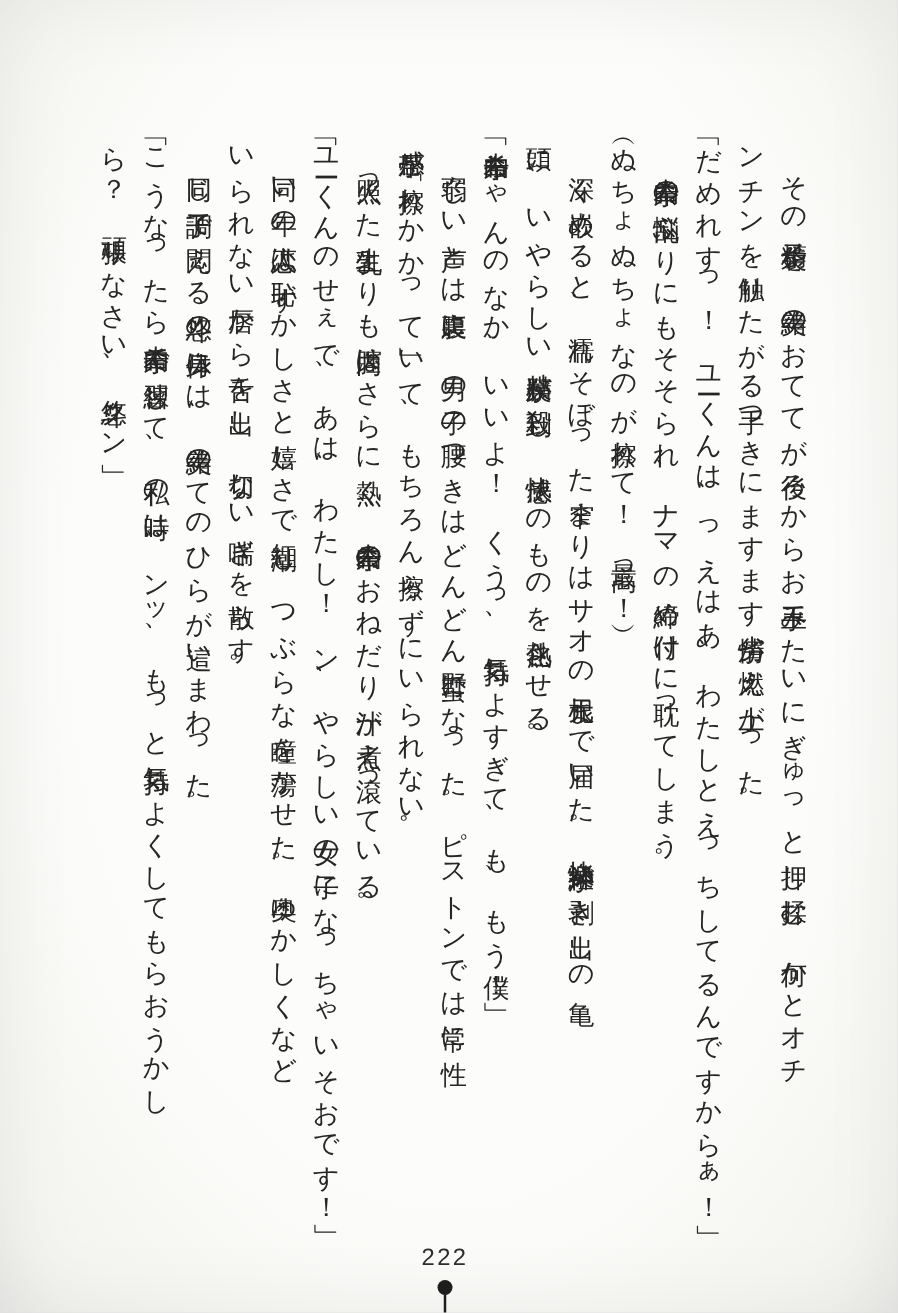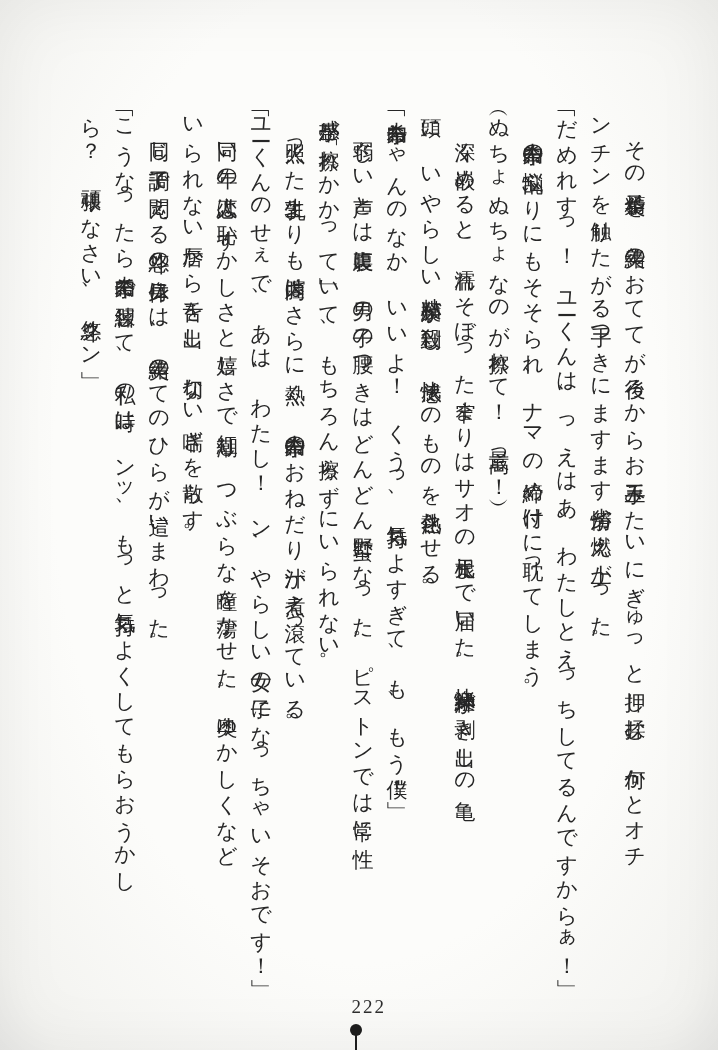--- a/index.html
+++ b/index.html
@@ -35,22 +35,22 @@
   }
   .tline {
     height: 915px;
     white-space: nowrap;
   }
   .page-number {
     position: absolute;
     top: 996px;
     left: 326px;
     width: 60px;
-    text-align: right;
-    font-family: Liberation Serif, serif;
+    text-align: center;
+    font-family: Liberation Sans, sans-serif;
     font-size: 19px;
     letter-spacing: 2px;
     color: #2d2d2d;
   }
   .binding-dot {
     position: absolute;
     top: 1024px;
     left: 350px;
     width: 12px;
     height: 12px;

